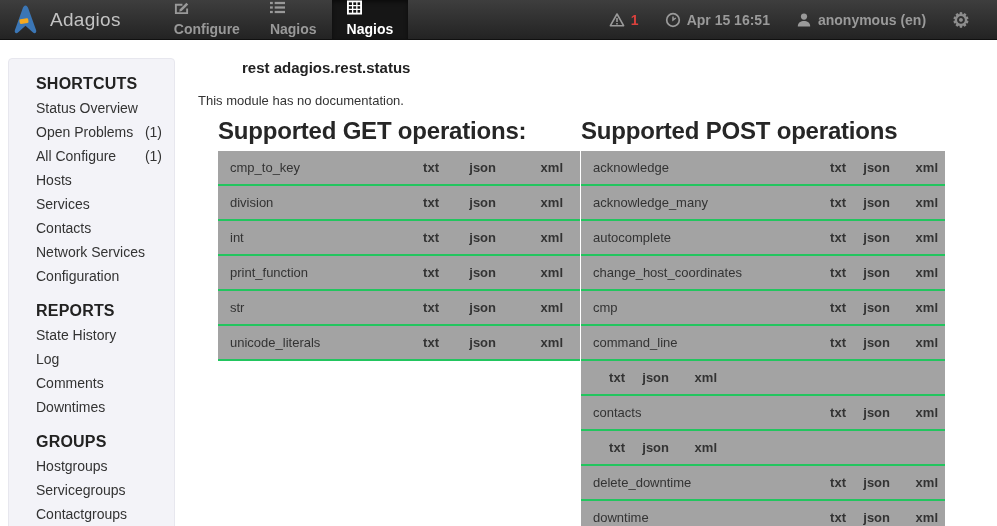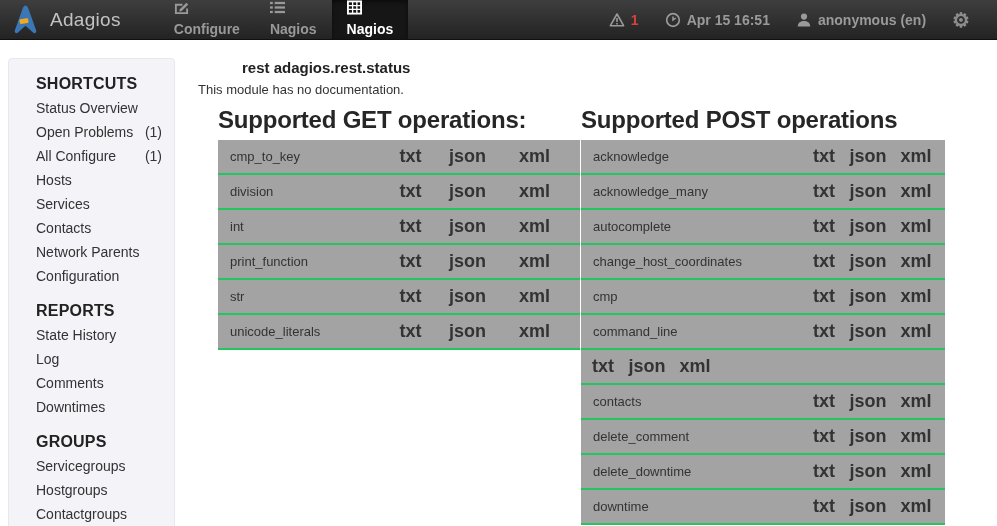--- a/index.html
+++ b/index.html
@@ -34,32 +34,32 @@
   .side-title { font-size:16px; font-weight:bold; color:#222; letter-spacing:.2px;
     padding:0 10px 2px 27px; line-height:20px; }
   .side-item { display:flex; font-size:14px; color:#333; line-height:24px;
     padding:0 12px 0 27px; cursor:pointer; text-decoration:none; }
   .side-label { flex:1; }
   .side-count { color:#333; }
 
   
   .main { position:absolute; top:59px; left:198px; right:0; }
   .module-title { font-size:15px; font-weight:bold; color:#222; line-height:17px;margin-left:44px; }
-  .module-sub { font-size:13px; color:#333; margin-top:6px; line-height:15px; }
+  .module-sub { font-size:13px; color:#333; margin-top:17px; line-height:15px; }
   .columns { display:flex; margin-left:20px; margin-top:9px; gap:1px; }
   .op-col.get { width:362px; }
   .op-col.post { width:364px; }
   .op-heading { font-size:24px; font-weight:bold; color:#262626; line-height:27px;
     margin-bottom:7px; letter-spacing:-.2px; white-space:nowrap; }
   .op-table { width:100%; }
   .op-row { display:flex; align-items:center; height:35px; background:#a3a3a3;
     border-bottom:2px solid #22c55e; }
   .op-name { flex:1; font-size:13px; color:#333; padding-left:12px; }
-  .fmt { font-size:18px; font-weight:bold; color:#333; text-decoration:none;
-    text-align:center; cursor:pointer; }
+  .fmt { font-size:13px; font-weight:bold; color:#333; text-decoration:none;
+    text-align:right; cursor:pointer; }
   .get .fmt { width:57px; }
   .get .fmt.f-json { margin-right:10px; }
   .get .fmt.f-xml { margin-right:17px; }
   .post .fmt { width:44px; }
   .post .fmt.f-json { margin-right:4px; }
   .post .fmt.f-xml { margin-right:7px; }
 </style>
 </head>
 <body>
 
@@ -157,21 +157,21 @@
         <span class="side-label">Services</span>
         <span class="side-count"></span>
       </a>
 
       <a class="side-item">
         <span class="side-label">Contacts</span>
         <span class="side-count"></span>
       </a>
 
       <a class="side-item">
-        <span class="side-label">Network Parents</span>
+        <span class="side-label">Network Services</span>
         <span class="side-count"></span>
       </a>
 
       <a class="side-item">
         <span class="side-label">Configuration</span>
         <span class="side-count"></span>
       </a>
 
   </div>
   <div class="side-section">
@@ -195,26 +195,26 @@
       <a class="side-item">
         <span class="side-label">Downtimes</span>
         <span class="side-count"></span>
       </a>
 
   </div>
   <div class="side-section">
     <div class="side-title">GROUPS</div>
 
       <a class="side-item">
+        <span class="side-label">Hostgroups</span>
+        <span class="side-count"></span>
+      </a>
+
+      <a class="side-item">
         <span class="side-label">Servicegroups</span>
-        <span class="side-count"></span>
-      </a>
-
-      <a class="side-item">
-        <span class="side-label">Hostgroups</span>
         <span class="side-count"></span>
       </a>
 
       <a class="side-item">
         <span class="side-label">Contactgroups</span>
         <span class="side-count"></span>
       </a>
 
   </div>
 </div>
@@ -326,21 +326,20 @@
           </div>
 
           <div class="op-row">
             <span class="op-name">contacts</span>
             <a class="fmt f-txt">txt</a>
             <a class="fmt f-json">json</a>
             <a class="fmt f-xml">xml</a>
           </div>
 
           <div class="op-row">
-            <span class="op-name">delete_comment</span>
             <a class="fmt f-txt">txt</a>
             <a class="fmt f-json">json</a>
             <a class="fmt f-xml">xml</a>
           </div>
 
           <div class="op-row">
             <span class="op-name">delete_downtime</span>
             <a class="fmt f-txt">txt</a>
             <a class="fmt f-json">json</a>
             <a class="fmt f-xml">xml</a>

